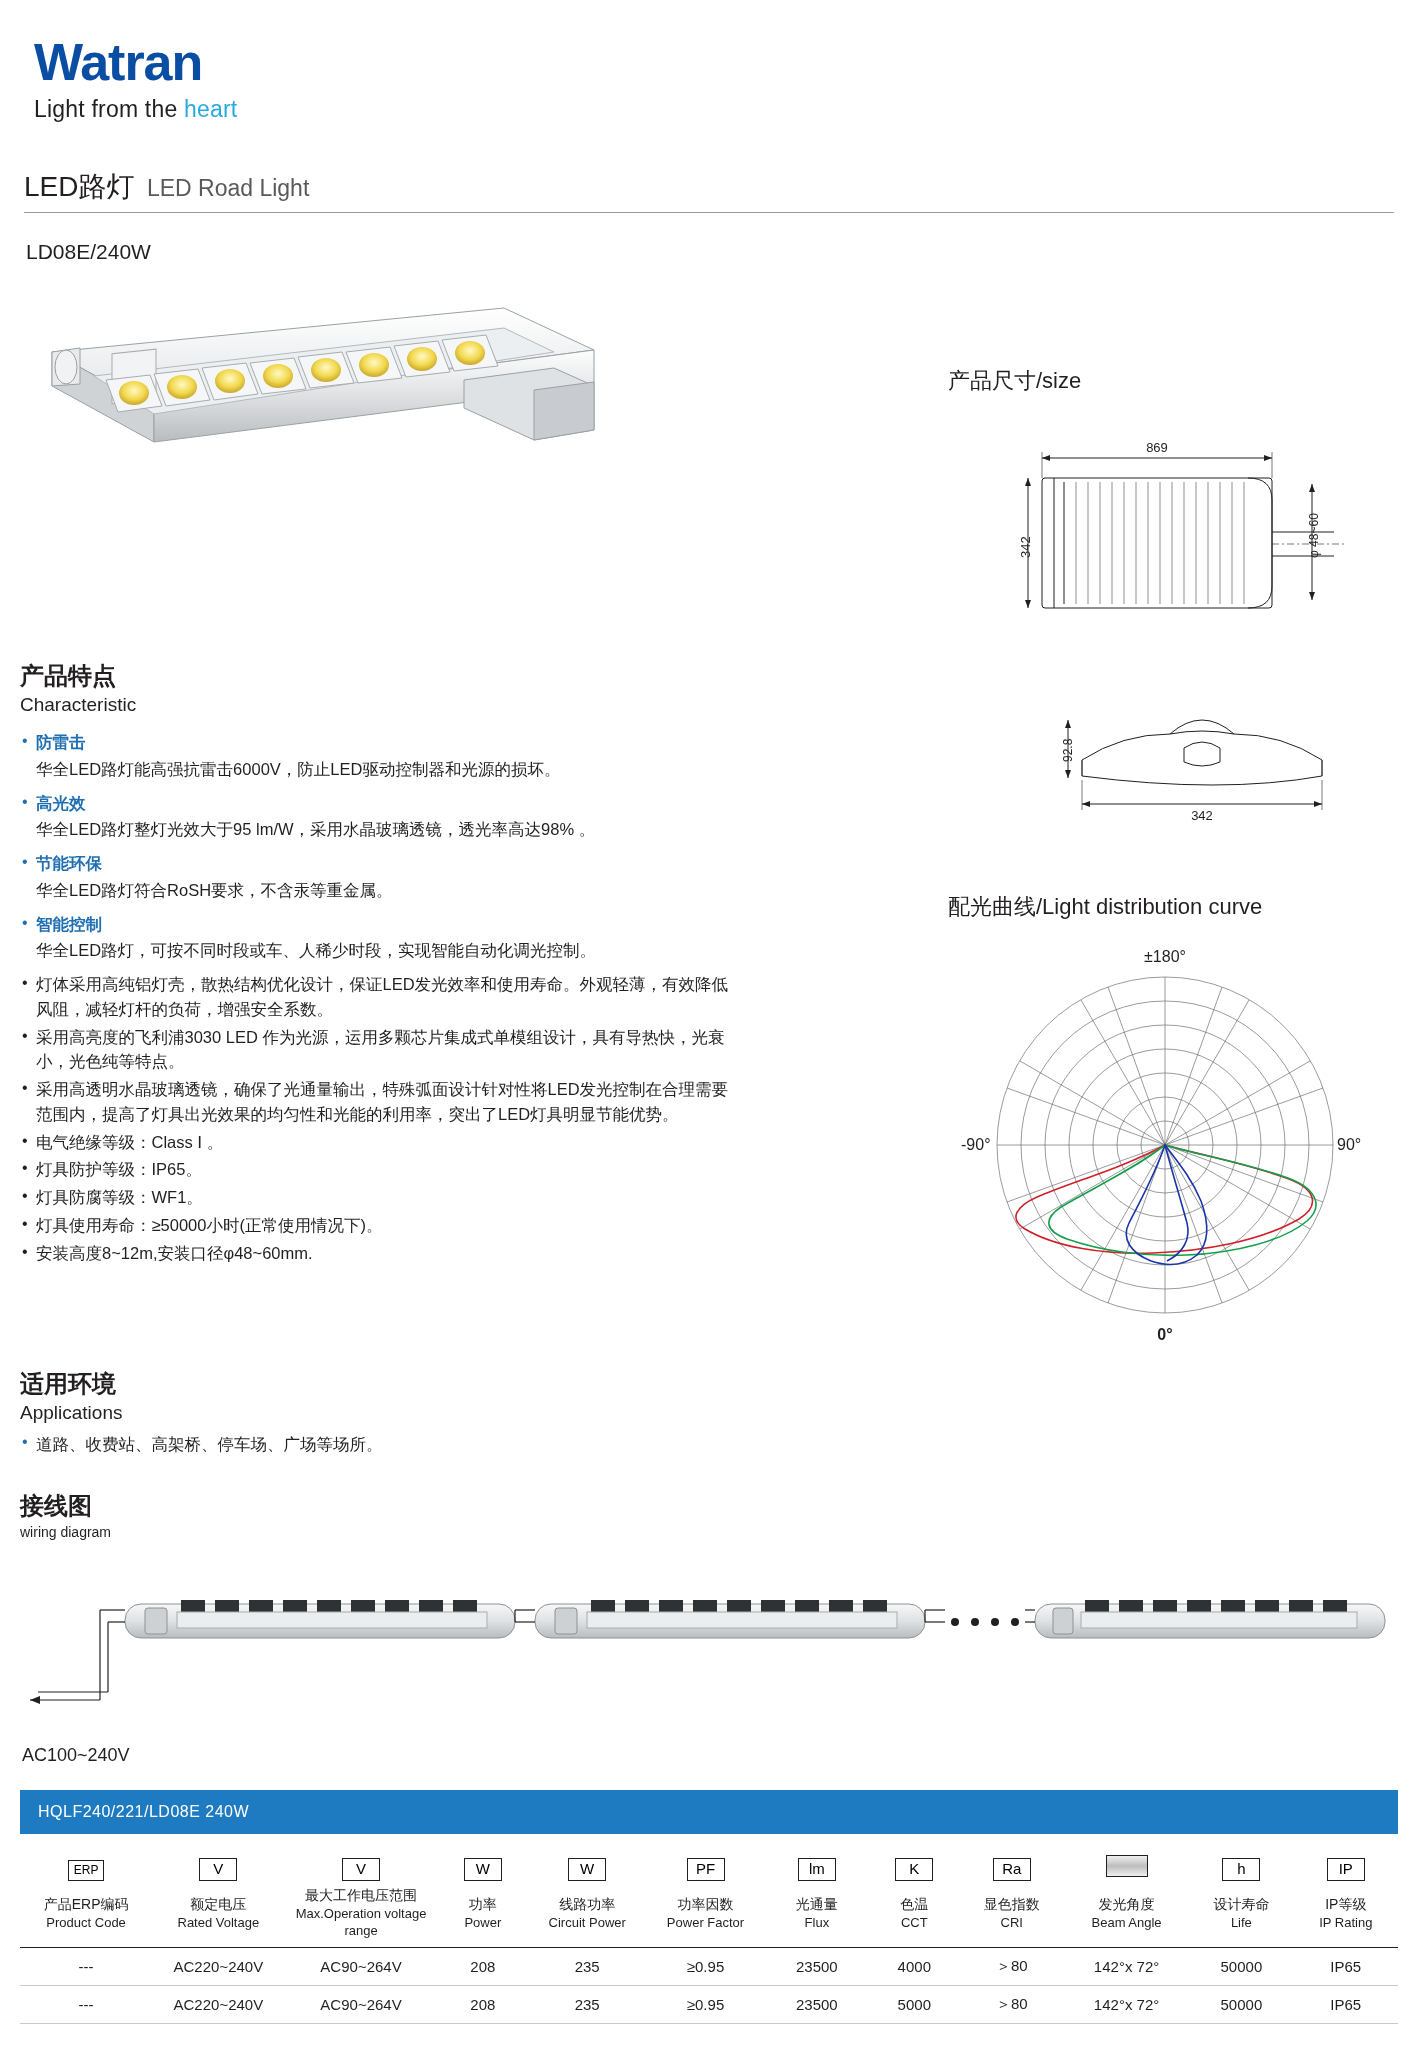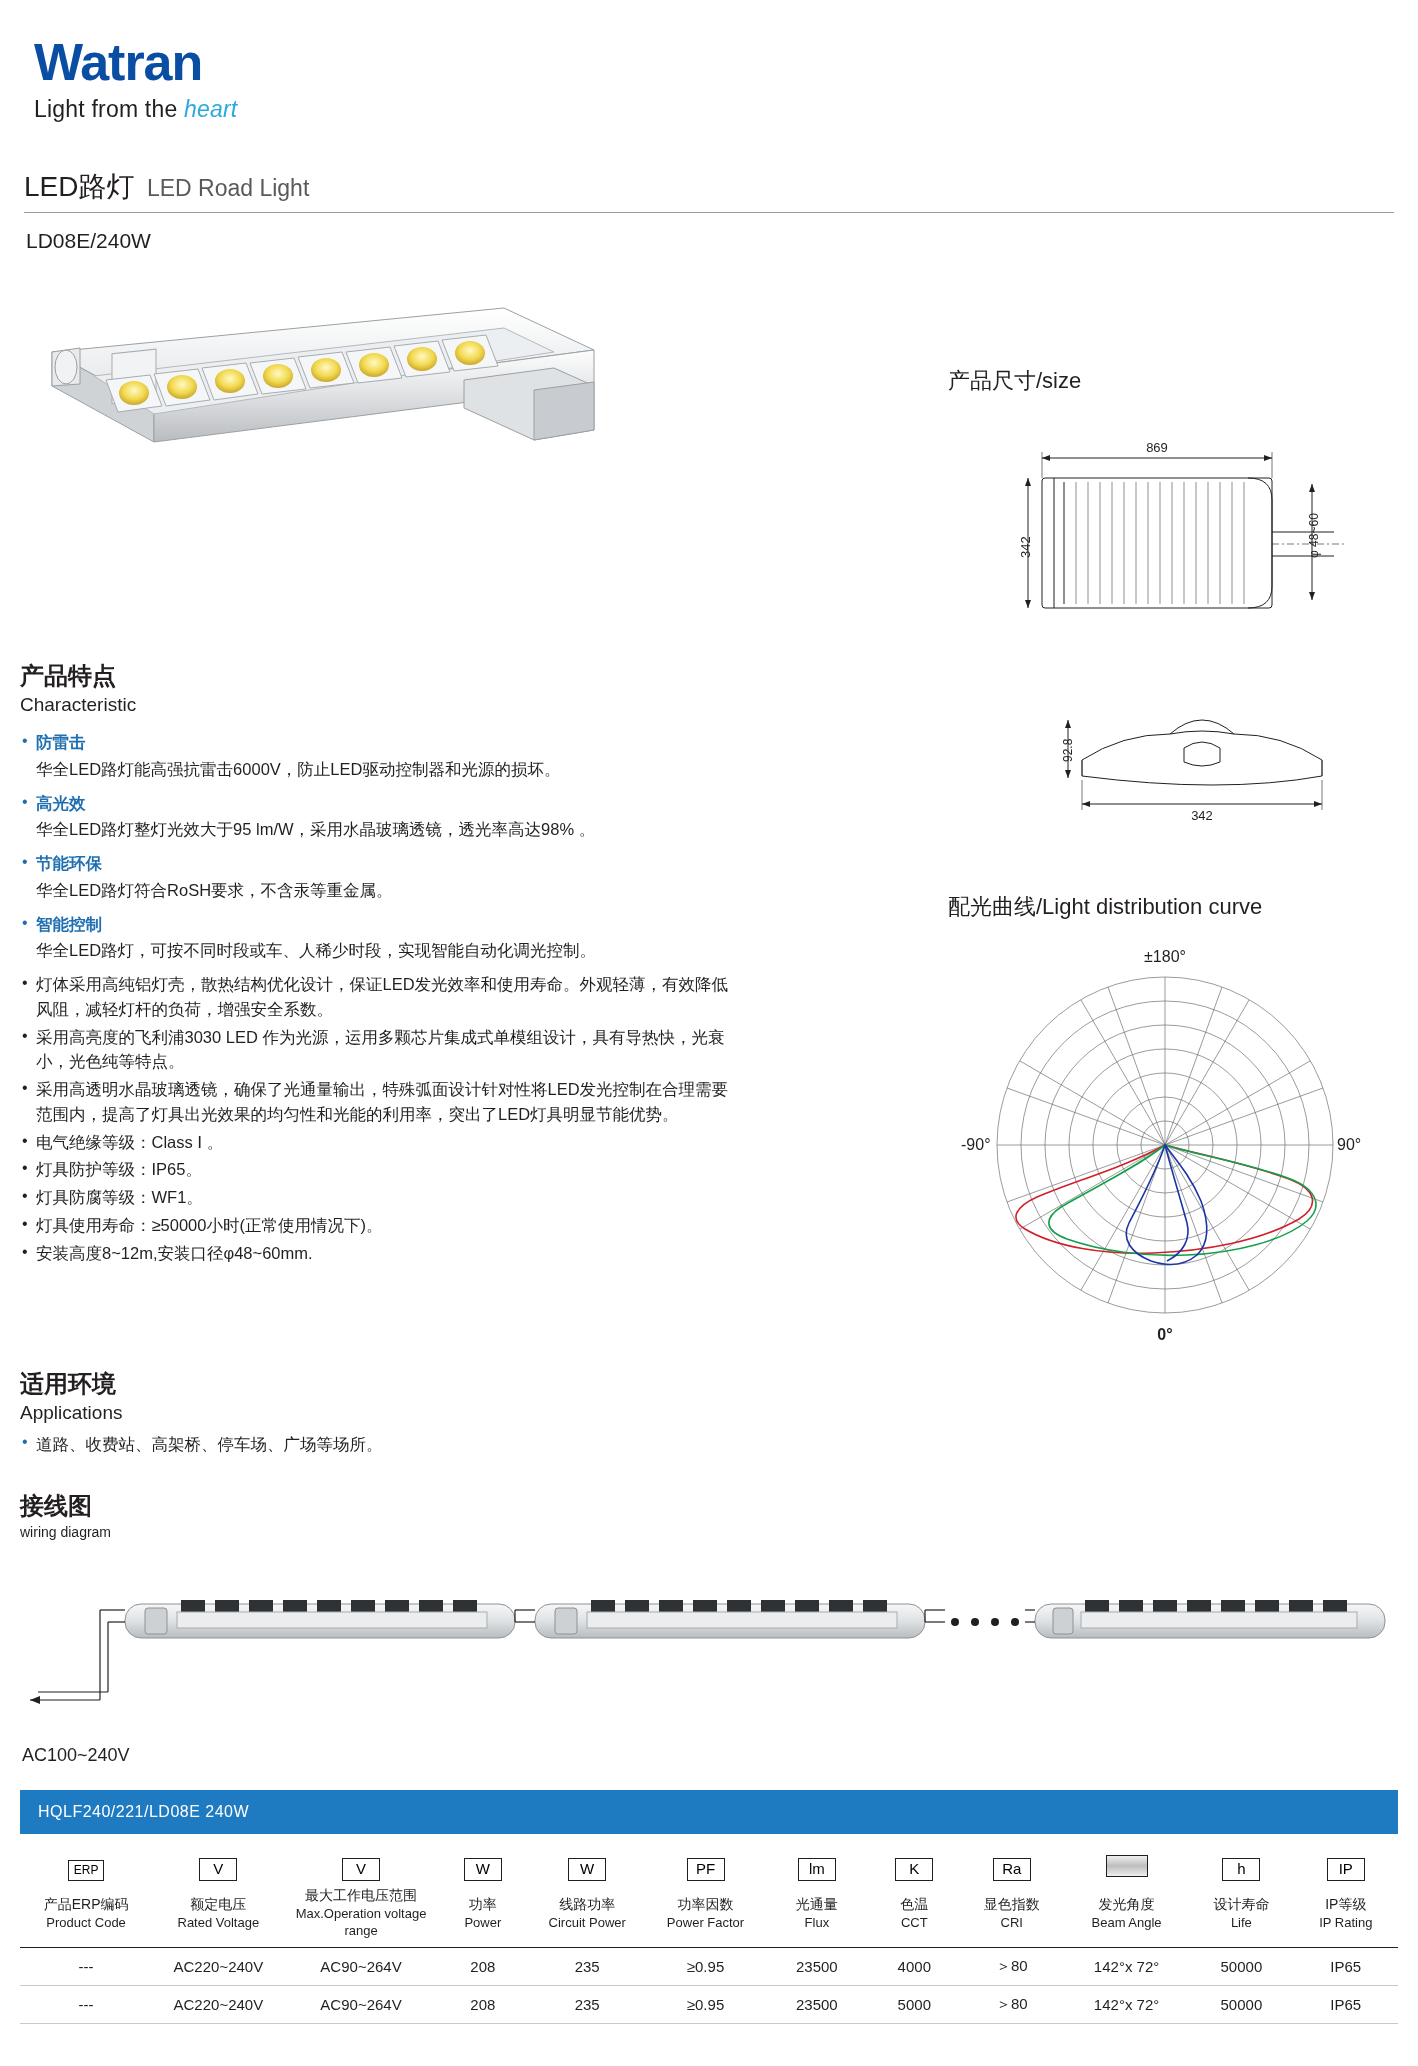--- a/index.html
+++ b/index.html
@@ -7,27 +7,27 @@
     width:1418px;min-height:2066px;background:#ffffff;
     font-family:"Liberation Sans", sans-serif;color:#000;
     position:relative;
   }
   .page{position:relative;width:1418px;height:2066px;overflow:hidden;}
 
   
   .logo-wrap{position:absolute;left:34px;top:36px;}
   .logo-main{font-size:52px;font-weight:bold;color:#0a4ea3;letter-spacing:-1px;line-height:1;}
   .logo-sub{font-size:23px;color:#231f20;margin-top:8px;letter-spacing:0.2px;}
-  .logo-sub .hl{color:#2aa9e0;font-style:italic;}
+  .logo-sub .hl{color:#2aa9e0;}
 
   .title-row{position:absolute;left:24px;top:168px;width:1370px;}
   .title-cn{font-size:28px;color:#231f20;}
   .title-en{font-size:23px;color:#58595b;margin-left:8px;}
   .title-rule{position:absolute;left:24px;top:212px;width:1370px;height:1px;background:#9a9a9a;}
-  .model{position:absolute;left:26px;top:229px;font-size:21px;color:#231f20;}
+  .model{position:absolute;left:26px;top:240px;font-size:21px;color:#231f20;}
 
   
   .photo{position:absolute;left:34px;top:290px;width:620px;height:250px;}
 
   
   .char-h{position:absolute;left:20px;top:660px;}
   .h-cn{font-size:24px;font-weight:bold;color:#231f20;}
   .h-en{font-size:19px;color:#231f20;margin-top:2px;}
 
   .char-list{position:absolute;left:20px;top:730px;width:720px;font-size:16.5px;line-height:1.5;color:#231f20;}

